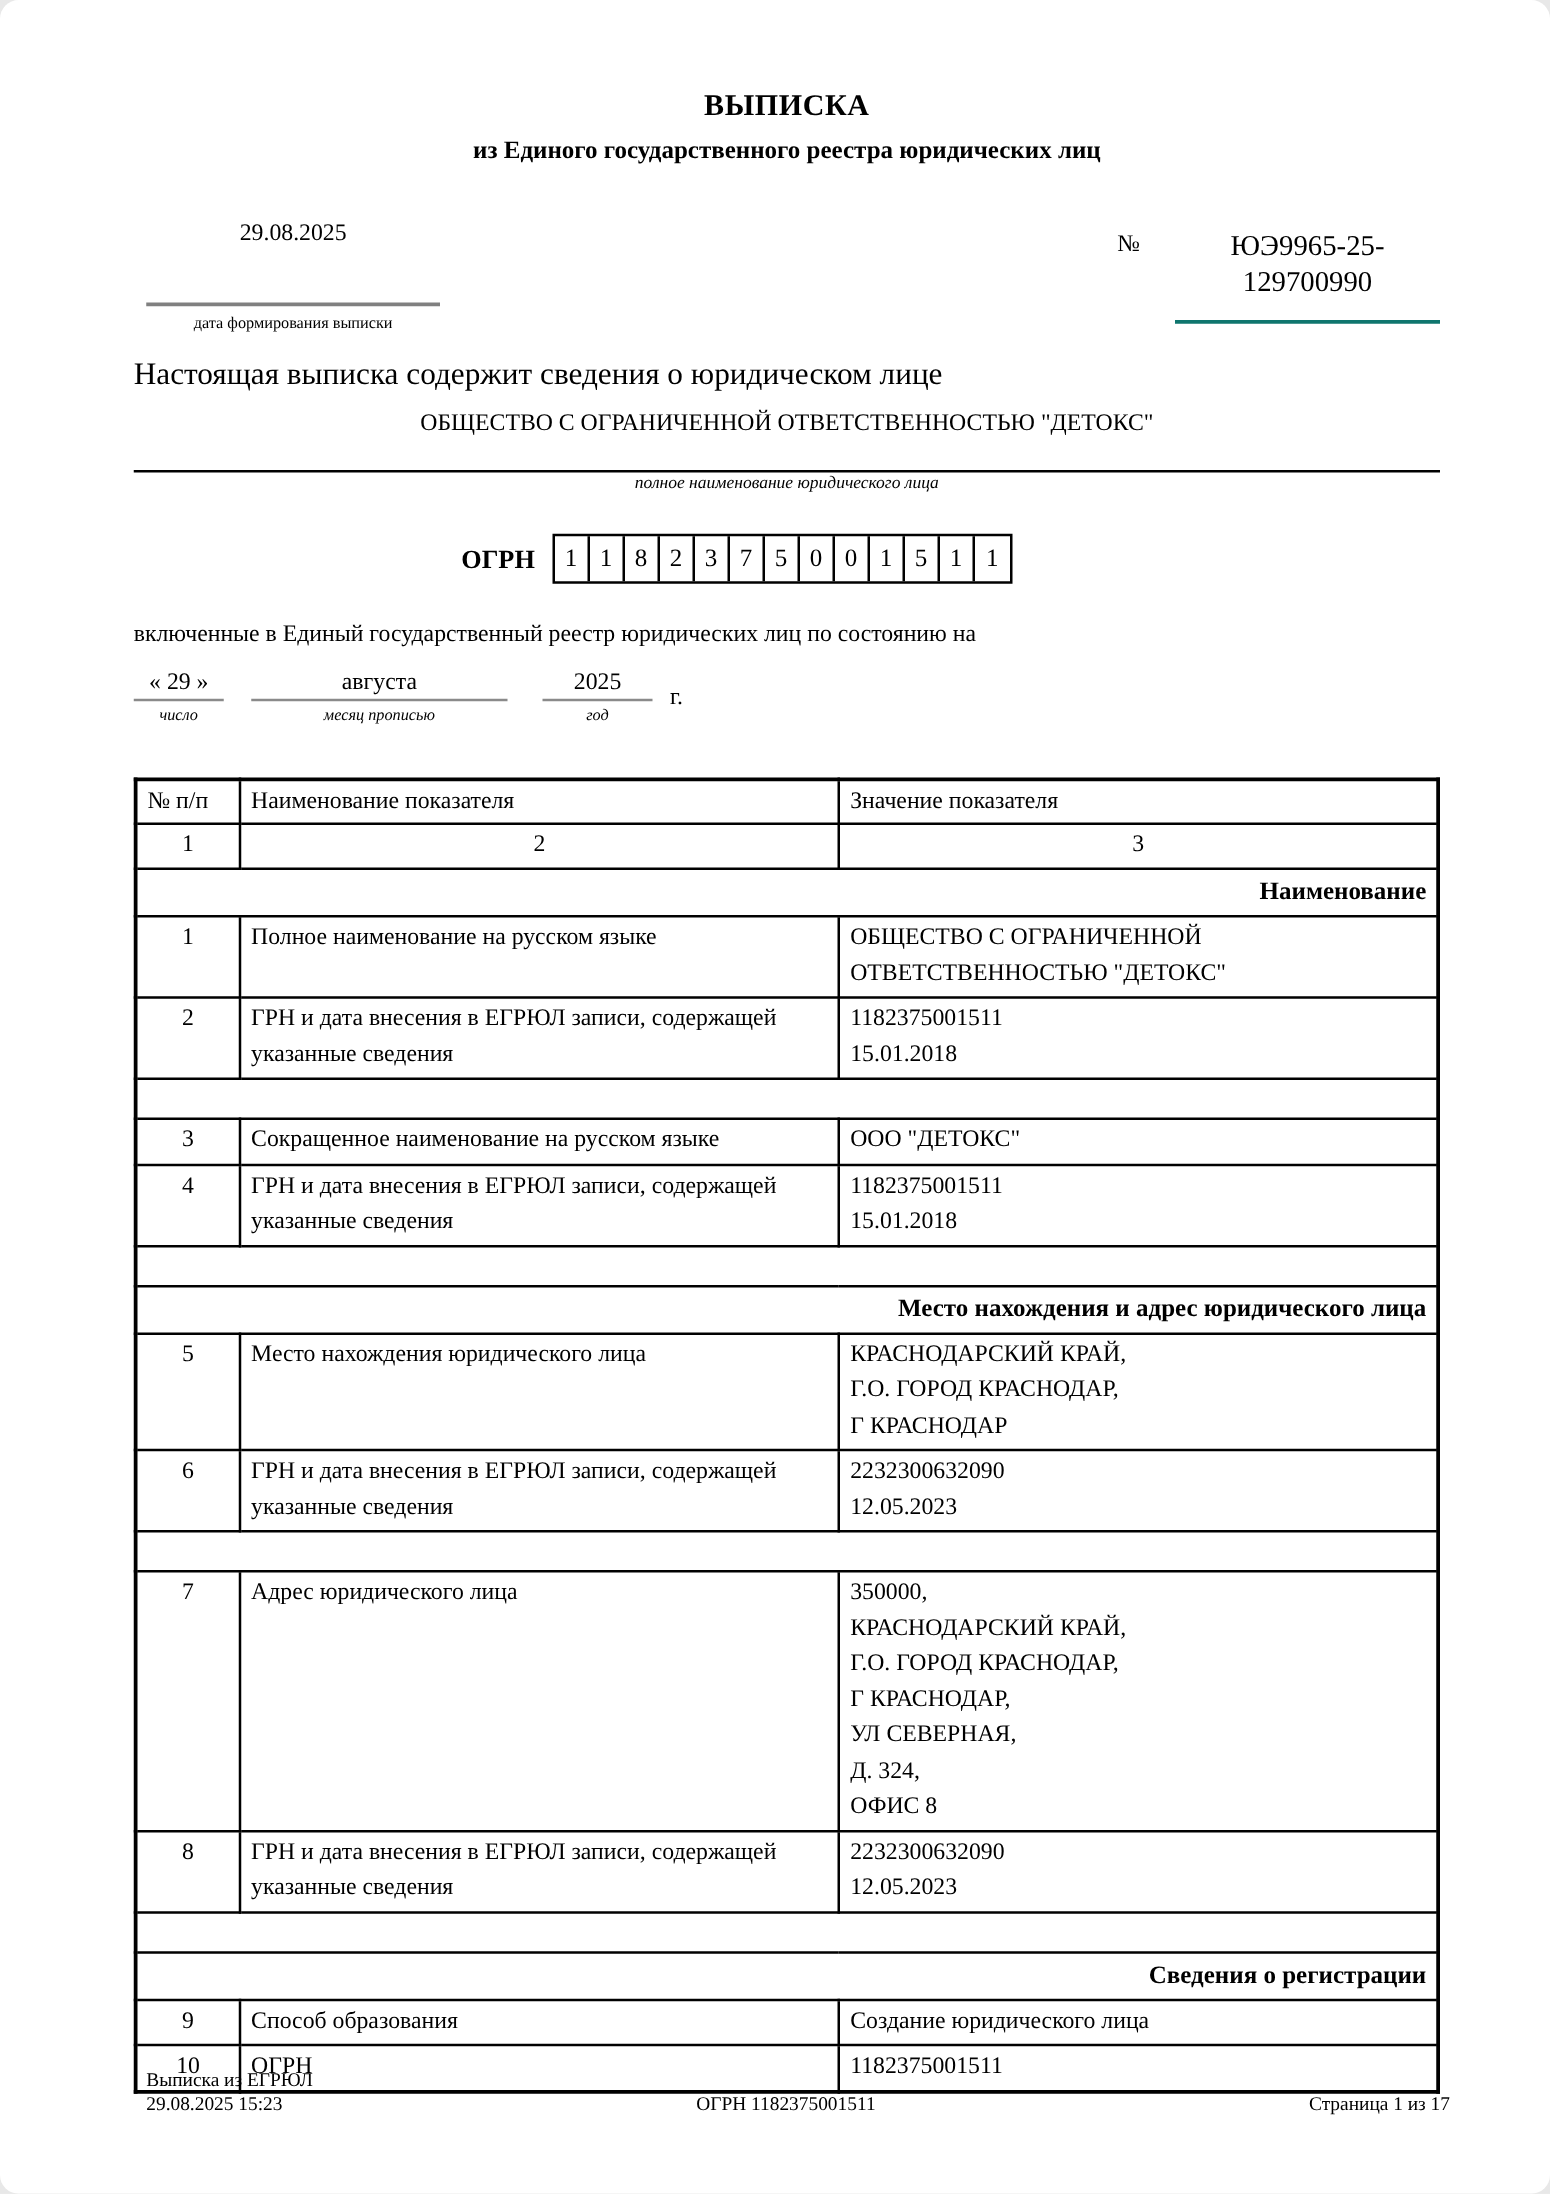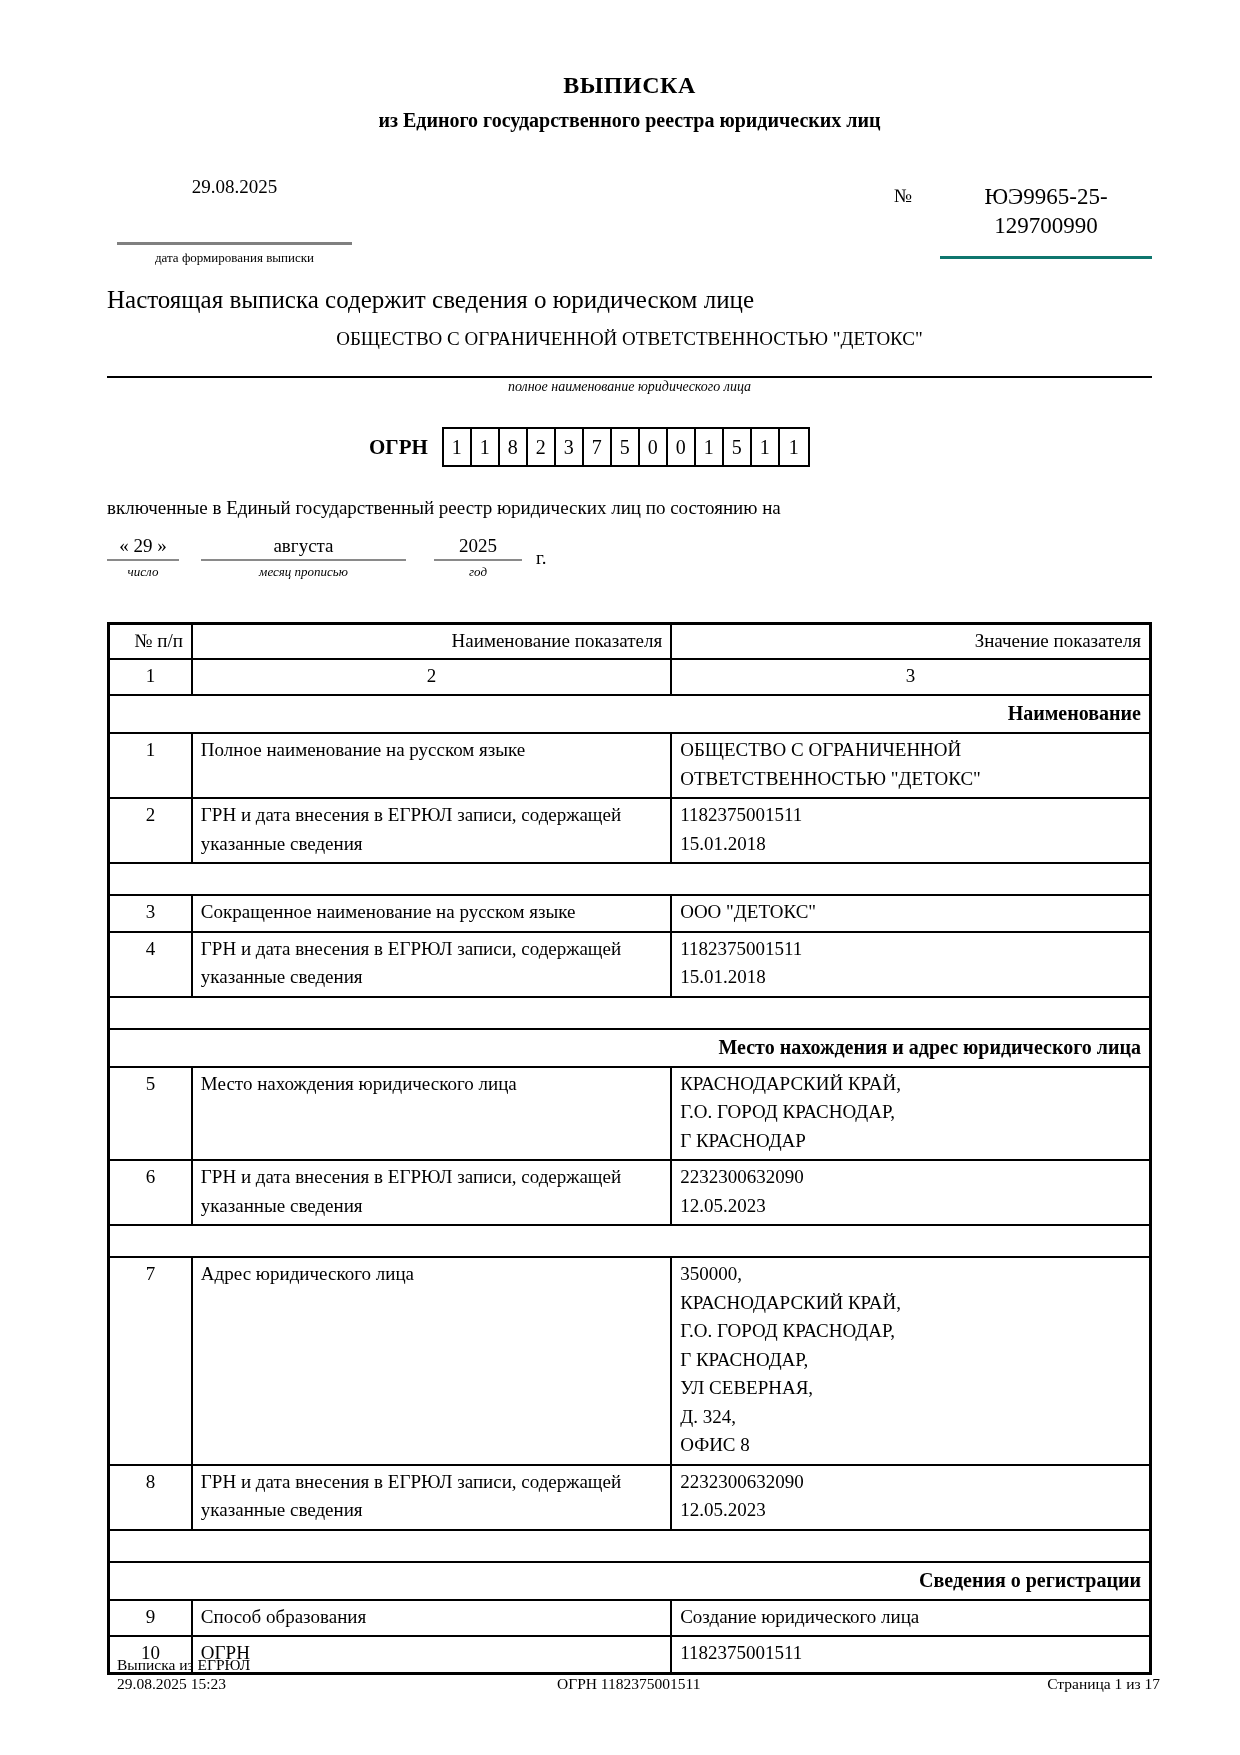--- a/index.html
+++ b/index.html
@@ -9,20 +9,21 @@
     color: #000;
   }
   .page {
     position: relative;
     width: 1240px;
     height: 1755px;
     margin: 0 auto;
     background: #ffffff;
     padding: 72px 88px 0 107px;
     overflow: hidden;
+    border-radius: 15px;
   }
   
   .doc-title {
     text-align: center;
     font-size: 24px;
     font-weight: bold;
     letter-spacing: 0.5px;
   }
   .doc-subtitle {
     text-align: center;
@@ -114,21 +115,21 @@
   .main-table td, .main-table th {
     border: 2px solid #000;
     padding: 2px 8px 4px 8px;
     vertical-align: top;
     font-weight: normal;
     line-height: 1.5;
   }
   .col-num   { width: 8%; }
   .col-name  { width: 46%; }
   .col-value { width: 46%; }
-  .main-table thead th { text-align: right; height: 28px; vertical-align: middle; padding: 2px 8px; }
+  .main-table thead th { text-align: left; height: 28px; vertical-align: middle; padding: 2px 8px; }
   .main-table .colnum-row td { text-align: center; height: 34px; vertical-align: middle; }
   .main-table .section-row td {
     text-align: right;
     font-weight: bold;
     font-size: 20px;
     height: 36px;
     vertical-align: middle;
   }
   .main-table .spacer-row td { height: 32px; padding: 0; }
   .main-table td.cell-num { text-align: center; }

